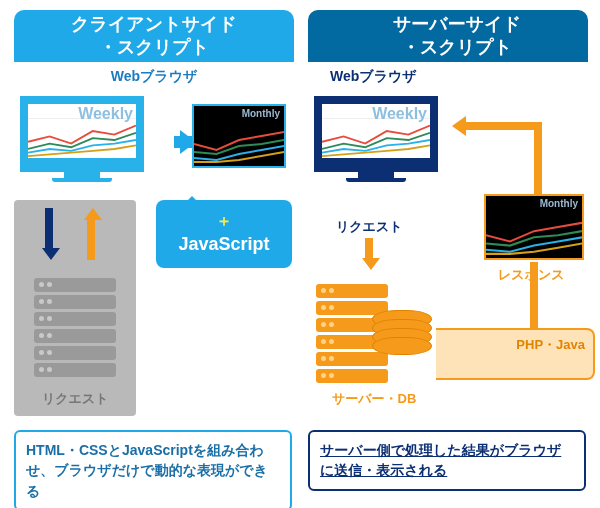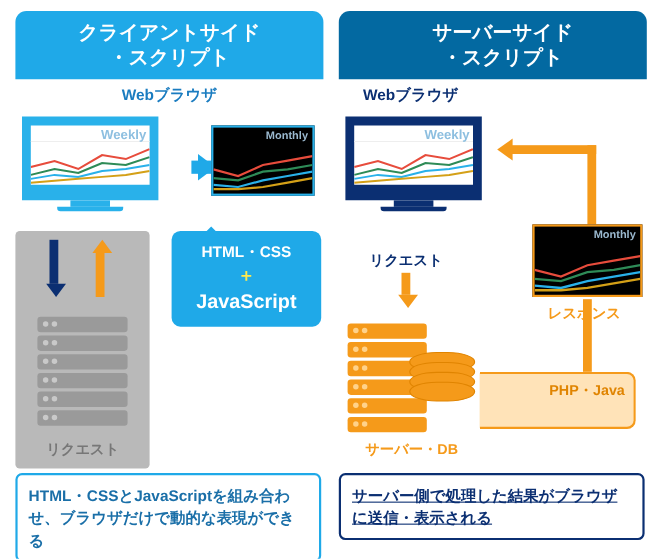--- a/index.html
+++ b/index.html
@@ -13,21 +13,21 @@
   }
   .col {
     position: absolute;
     top: 10px;
     width: 280px;
     height: 490px;
   }
   .col-left { left: 14px; }
   .col-right { left: 308px; }
   .header {
-    height: 62px;
+    height: 52px;
     color: #fff;
     font-weight: bold;
     font-size: 18px;
     text-align: center;
     display: flex;
     flex-direction: column;
     justify-content: center;
     line-height: 1.3;
     border-radius: 10px 10px 0 0;
   }
@@ -77,21 +77,21 @@
   .chart {
     position: relative;
     width: 100%;
     height: 100%;
     background: linear-gradient(to bottom, transparent 0, transparent 14px, #eee 14px, #eee 15px, transparent 15px);
   }
   .chart .tag {
     position: absolute;
     top: 1px;
     right: 3px;
-    font-size: 12px;
+    font-size: 16px;
     font-weight: bold;
     color: #8dbfe0;
     margin-left: 24px;
   }
   .chart svg { position: absolute; left:0; top:0; width:100%; height:100%; }
 
   
   .panel {
     position: absolute;
     background: #000000;
@@ -284,21 +284,20 @@
       <span class="tag">Monthly</span>
       <svg viewBox="0 0 100 60" preserveAspectRatio="none" style="width:100%;height:100%;">
         <polyline points="0,38 25,44 50,34 75,30 100,26" fill="none" stroke="#e74c3c" stroke-width="2"></polyline>
         <polyline points="0,46 25,48 50,40 75,38 100,34" fill="none" stroke="#2e8b57" stroke-width="2"></polyline>
         <polyline points="0,52 25,54 50,48 75,44 100,40" fill="none" stroke="#29b1ea" stroke-width="2"></polyline>
         <polyline points="0,56 25,56 50,54 75,50 100,46" fill="none" stroke="#d4a017" stroke-width="2"></polyline>
       </svg>
     </div>
 
     <div class="bubble" style="left:142px; top:132px; width:136px;">
-      <span>HTML・CSS</span>
       <span class="plus">＋</span>
       <span class="js">JavaScript</span>
     </div>
 
     <div class="grey-ribbon" style="left:0; top:132px; width:122px; height:216px;"></div>
 
     <div class="v-arrow va-down-navy" style="left:28px; top:140px;">
       <div class="shaft"></div>
         <div class="head"></div>
     </div>
@@ -377,21 +376,21 @@
     </div>
 
     <div class="db" style="left:64px; top:242px;">
       <div class="disk"></div>
         <div class="disk"></div>
         <div class="disk"></div>
         <div class="disk"></div>
     </div>
     <div class="small-label lbl-orange" style="left:24px; top:322px;">サーバー・DB</div>
 
-    <div class="orange-ribbon" style="left:128px; top:260px; width:142px; height:52px; padding:6px 8px; font-size:13px; font-weight:bold; color:#e08400; text-align:right;">
+    <div class="orange-ribbon" style="left:128px; top:260px; width:159px; height:52px; padding:6px 8px; font-size:13px; font-weight:bold; color:#e08400; text-align:right;">
       <div>PHP・Java</div>
     </div>
 
     <div class="orange-path" style="left:222px; top:194px; width:8px; height:66px;"></div>
   </div>
 
   <div class="caption cap-navy" style="left:0; top:420px; width:278px;text-decoration:underline;">サーバー側で処理した結果がブラウザに送信・表示される</div>
 </div>
 
 </body></html>

